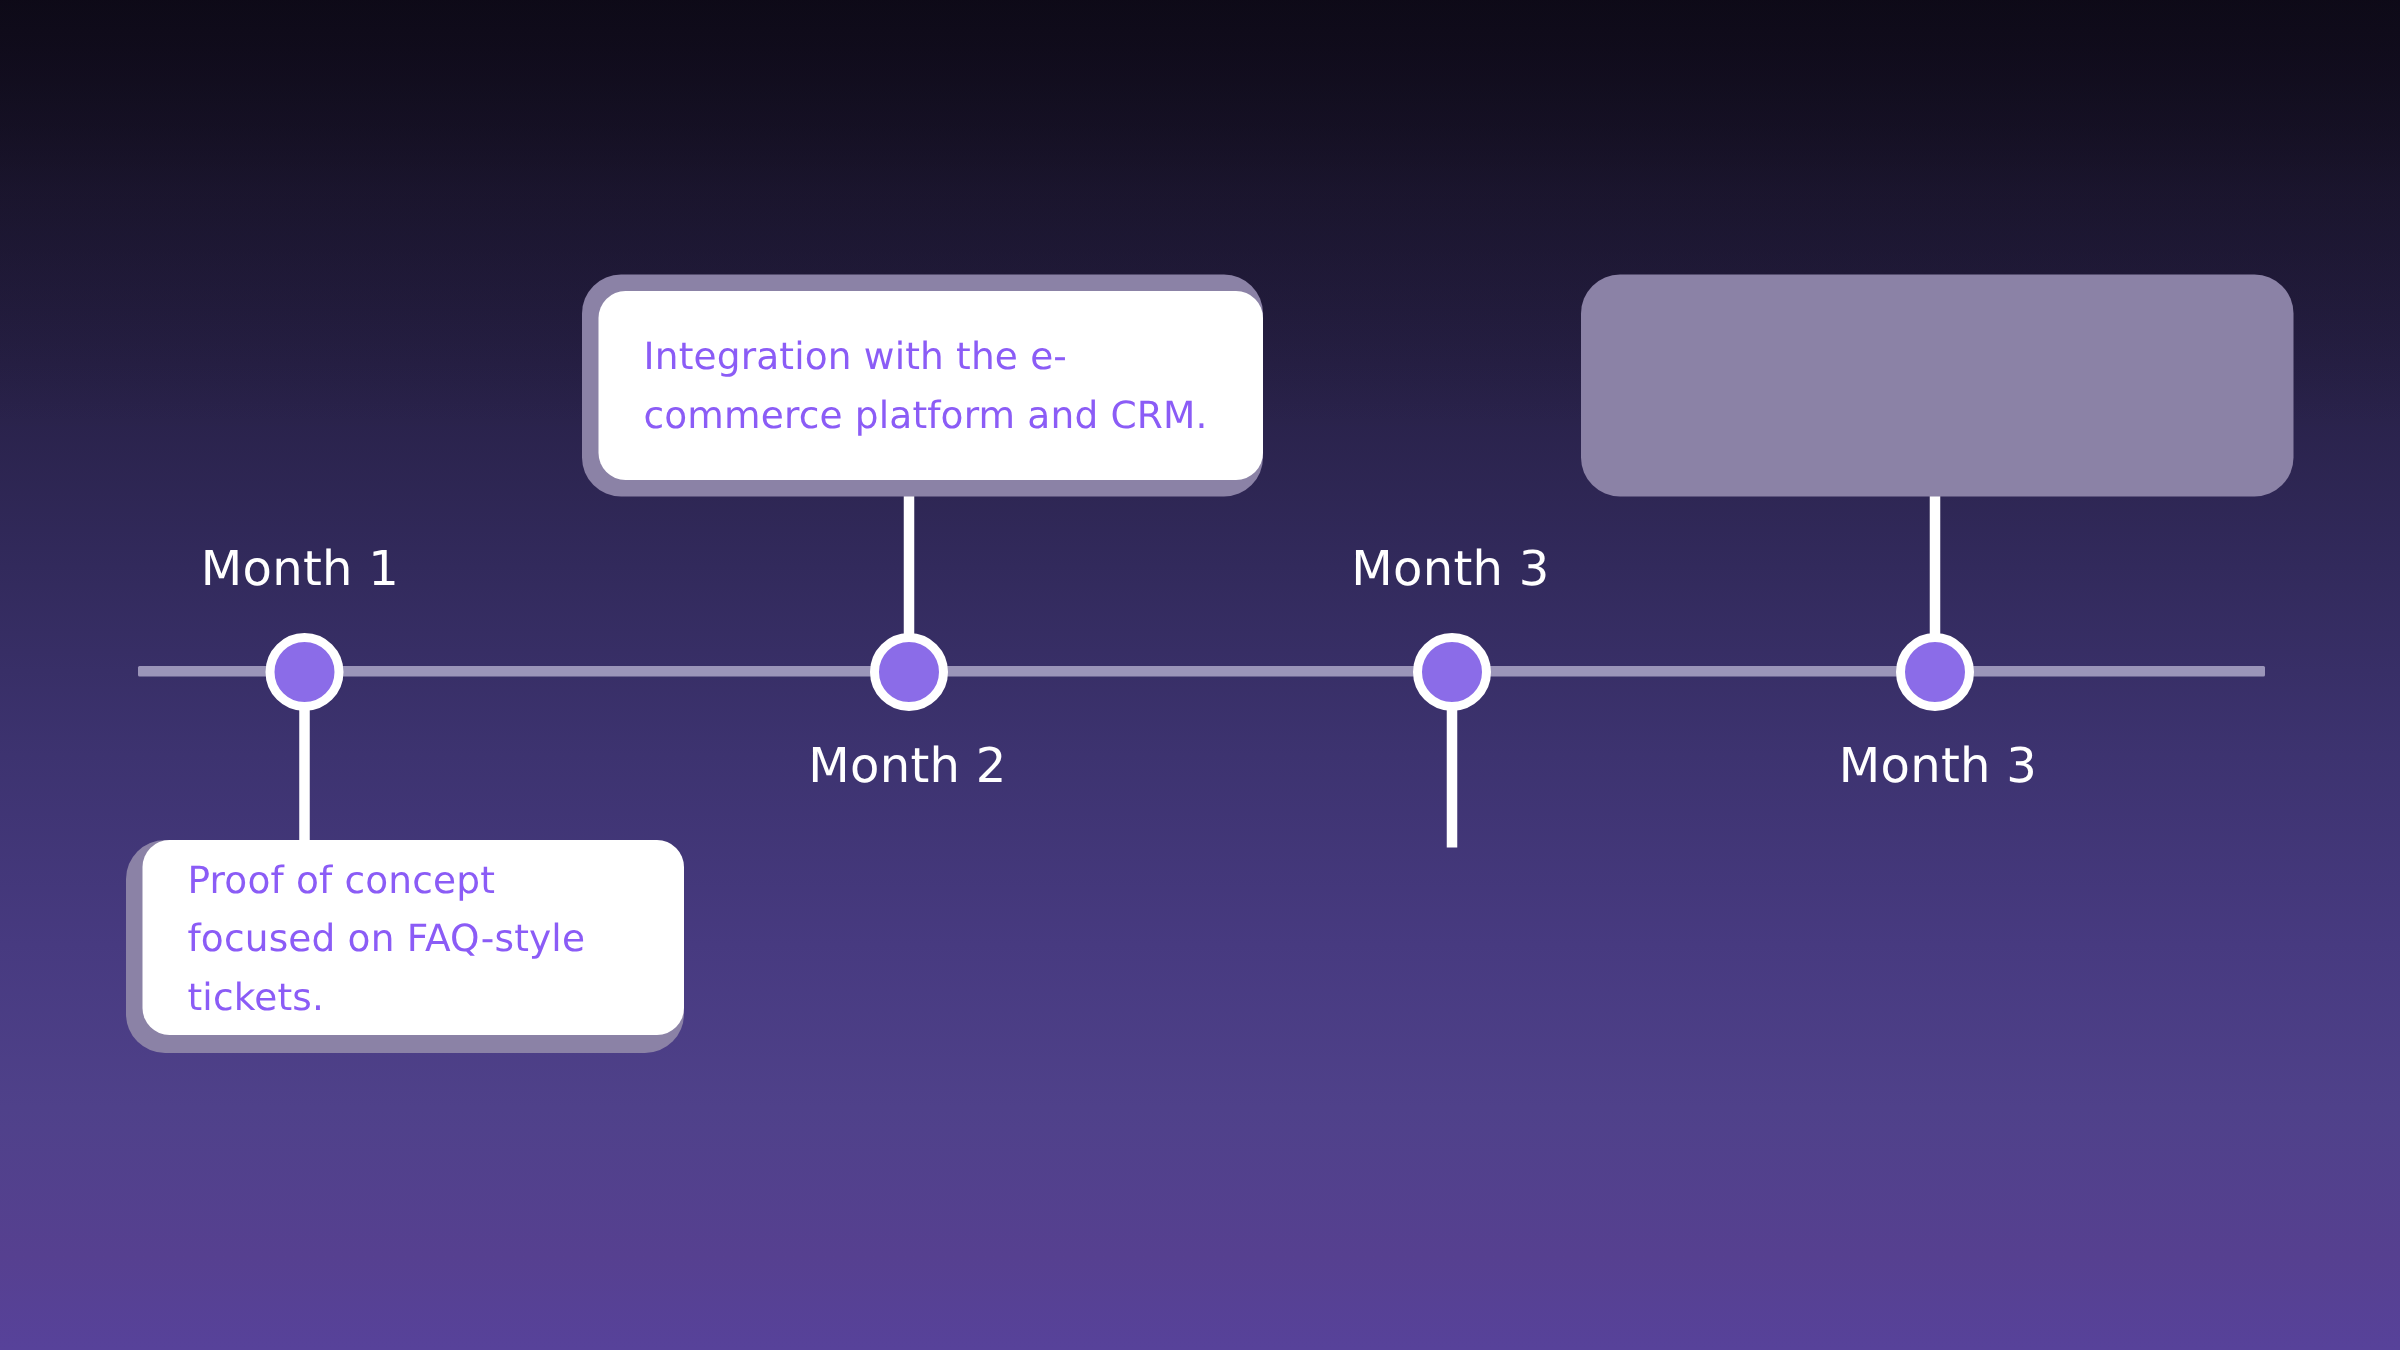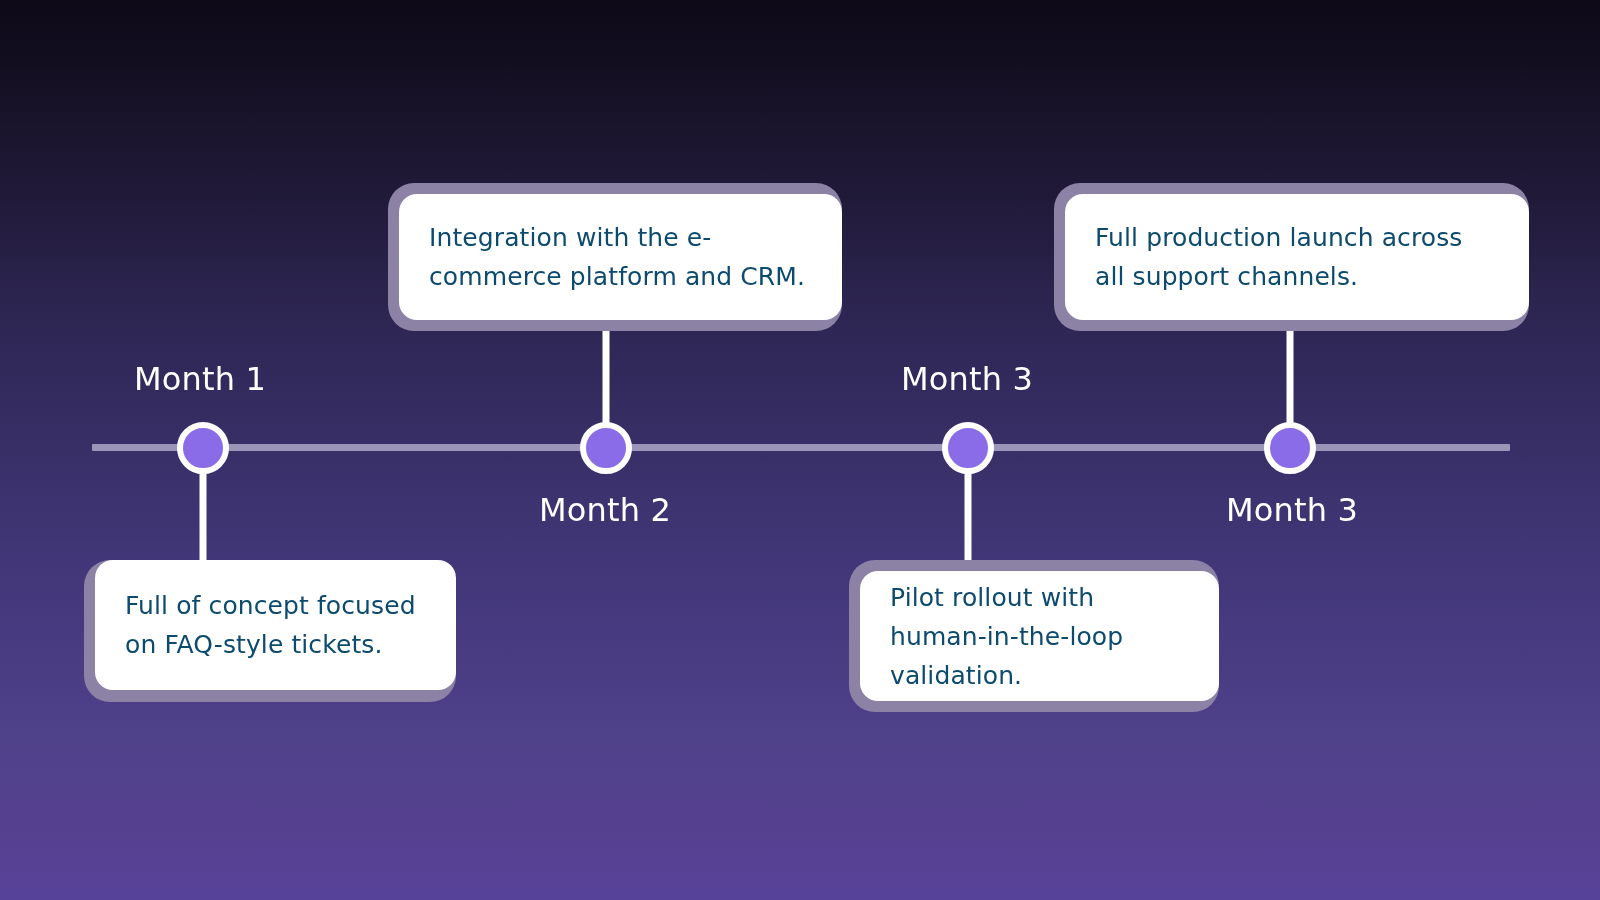--- a/index.html
+++ b/index.html
@@ -105,21 +105,21 @@
     left: 0;
     top: 0;
     background: #ffffff;
     border-radius: 18px;
     box-sizing: border-box;
     display: flex;
     align-items: center;
     padding: 0 30px;
   }
   .card-text {
-    color: #0c4a6e;
+    color: #8b5cf6;
     font-size: 25px;
     line-height: 39px;
     letter-spacing: 0.1px;
   }
 </style>
 </head>
 <body>
 
 <div id="stage">
 
@@ -127,21 +127,21 @@
 
   <div class="node-label above" style="left:200px;">Month 1</div>
 
   <div class="node" style="left:203px; top:448px;"></div>
 
   <div class="stem" style="left:203px; top:470px; height:95px;"></div>
 
   <div class="card" style="left:84px; top:560px; width:372px; height:142px;">
     <div class="card-frame"></div>
     <div class="card-inner" style="left:11px; top:0px; width:361px; height:130px;">
-      <div class="card-text">Full of concept focused on FAQ-style tickets.</div>
+      <div class="card-text">Proof of concept focused on FAQ-style tickets.</div>
     </div>
   </div>
 
   <div class="node-label below" style="left:605px;">Month 2</div>
 
   <div class="node" style="left:606px; top:448px;"></div>
 
   <div class="stem" style="left:606px; top:330px; height:96px;"></div>
 
   <div class="card" style="left:388px; top:183px; width:454px; height:148px;">
@@ -150,33 +150,24 @@
       <div class="card-text">Integration with the e-commerce platform and CRM.</div>
     </div>
   </div>
 
   <div class="node-label above" style="left:967px;">Month 3</div>
 
   <div class="node" style="left:968px; top:448px;"></div>
 
   <div class="stem" style="left:968px; top:470px; height:95px;"></div>
 
-  <div class="card" style="left:849px; top:560px; width:370px; height:152px;">
-    <div class="card-frame"></div>
-    <div class="card-inner" style="left:11px; top:11px; width:359px; height:130px;">
-      <div class="card-text">Pilot rollout with human-in-the-loop validation.</div>
-    </div>
-  </div>
 
   <div class="node-label below" style="left:1292px;">Month 3</div>
 
   <div class="node" style="left:1290px; top:448px;"></div>
 
   <div class="stem" style="left:1290px; top:330px; height:96px;"></div>
 
   <div class="card" style="left:1054px; top:183px; width:475px; height:148px;">
     <div class="card-frame"></div>
-    <div class="card-inner" style="left:11px; top:11px; width:464px; height:126px;">
-      <div class="card-text">Full production launch across all support channels.</div>
-    </div>
   </div>
 
 </div>
 
 </body></html>

